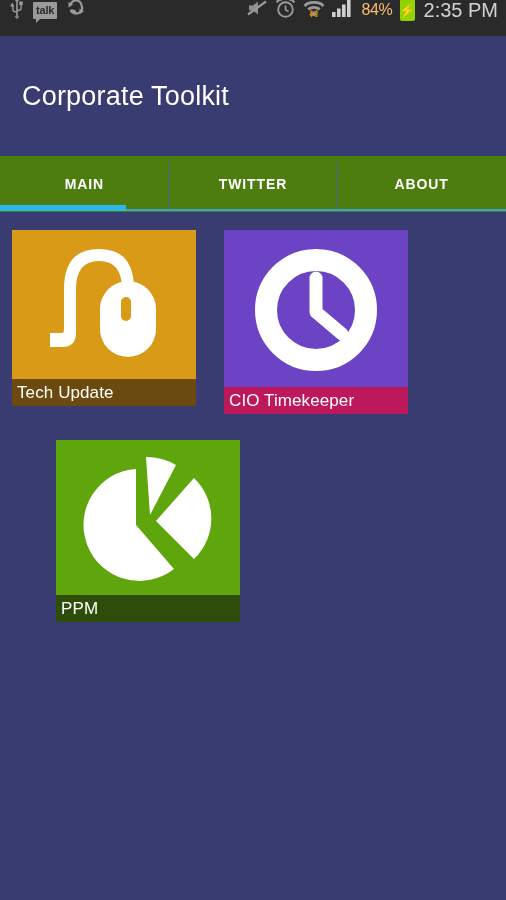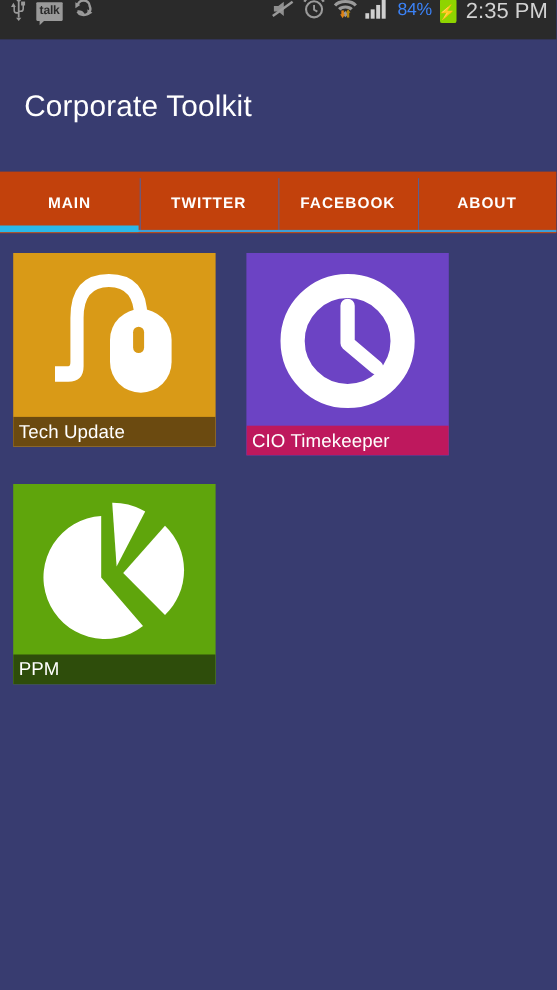--- a/index.html
+++ b/index.html
@@ -24,21 +24,21 @@
   .talk-badge{
     background:#9a9a9a; color:#2a2a2a;
     font-size:11px; line-height:12px; font-weight:bold;
     padding:2px 3px 3px 3px; border-radius:1px;
     position:relative; letter-spacing:-0.2px;
   }
   .talk-badge:after{
     content:""; position:absolute; left:3px; bottom:-4px;
     border-left:4px solid #9a9a9a; border-bottom:4px solid transparent;
   }
-  .batt-pct{ color:#3b82f6; font-size:16px; letter-spacing:-0.3px; }
+  .batt-pct{ color:#fdba74; font-size:16px; letter-spacing:-0.3px; }
   .clock{ color:#d2d2d2; font-size:20px; letter-spacing:0px; margin-left:2px; }
   .batt{
     width:15px; height:22px; border:2px solid #8fd400; border-radius:2px;
     background:#8fd400; position:relative; display:flex; align-items:center; justify-content:center;
   }
   .batt:before{
     content:""; position:absolute; top:-4px; left:4px; width:7px; height:3px;
     background:#8fd400; border-radius:1px;
   }
   .bolt{ color:#4a7a00; font-size:13px; font-weight:bold; line-height:1; }
@@ -50,21 +50,21 @@
     display:flex; align-items:center;
   }
   .app-title{
     color:#ffffff; font-size:27px; padding-left:22px; font-weight:normal;
     letter-spacing:0.2px;
   }
 
   
   .tabbar{
     position:absolute; top:156px; left:0; width:506px; height:56px;
-    display:flex; background:#c2410c;
+    display:flex; background:#4d7c0f;
   }
   .tab{
     flex:1; display:flex; align-items:center; justify-content:center;
     color:#ffffff; font-size:14px; font-weight:bold; letter-spacing:0.9px;
     position:relative;
   }
   .tab + .tab:before{
     content:""; position:absolute; left:0; top:6px; bottom:2px; width:1px;
     background:#5a5f93;
   }
@@ -191,21 +191,20 @@
   </div>
 </div>
 
 <div class="titlebar">
   <div class="app-title">Corporate Toolkit</div>
 </div>
 
 <div class="tabbar">
   <div class="tab">MAIN</div>
   <div class="tab">TWITTER</div>
-  <div class="tab">FACEBOOK</div>
   <div class="tab">ABOUT</div>
 </div>
 <div class="tabs-underline"></div>
 <div class="tab-indicator"></div>
 
 <div class="grid">
 
   <div class="row">
 
     <div class="tile" style="margin-left:12px; width:184px; height:176px; background:#d99a17;">
@@ -226,21 +225,21 @@
         <svg width="124" height="124" viewBox="0 0 124 124">
           <circle cx="62" cy="62" r="50" fill="none" stroke="#ffffff" stroke-width="22"></circle>
           <path d="M62 30 L62 64 L88 86" fill="none" stroke="#ffffff" stroke-width="13" stroke-linecap="round" stroke-linejoin="round"></path>
         </svg>
       </span>
       <div class="tile-label" style="background:#be185d;">CIO Timekeeper</div>
     </div>
 
   </div>
 
-  <div class="row" style="margin-top:26px;">
+  <div class="row" style="margin-top:26px;padding-left:44px;">
 
     <div class="tile" style="margin-left:12px; width:184px; height:182px; background:#5fa50c;">
       <span class="tile-icon" style="margin-bottom:20px;">
         <svg width="132" height="132" viewBox="0 0 132 132">
           <g fill="#ffffff">
 
             <path d="M58 66 L58 10 A56 56 0 1 0 96 110 Z" transform="translate(-4,6)"></path>
 
             <path d="M66 66 L62 8 A58 58 0 0 1 92 16 Z" transform="translate(2,-4)"></path>
 

